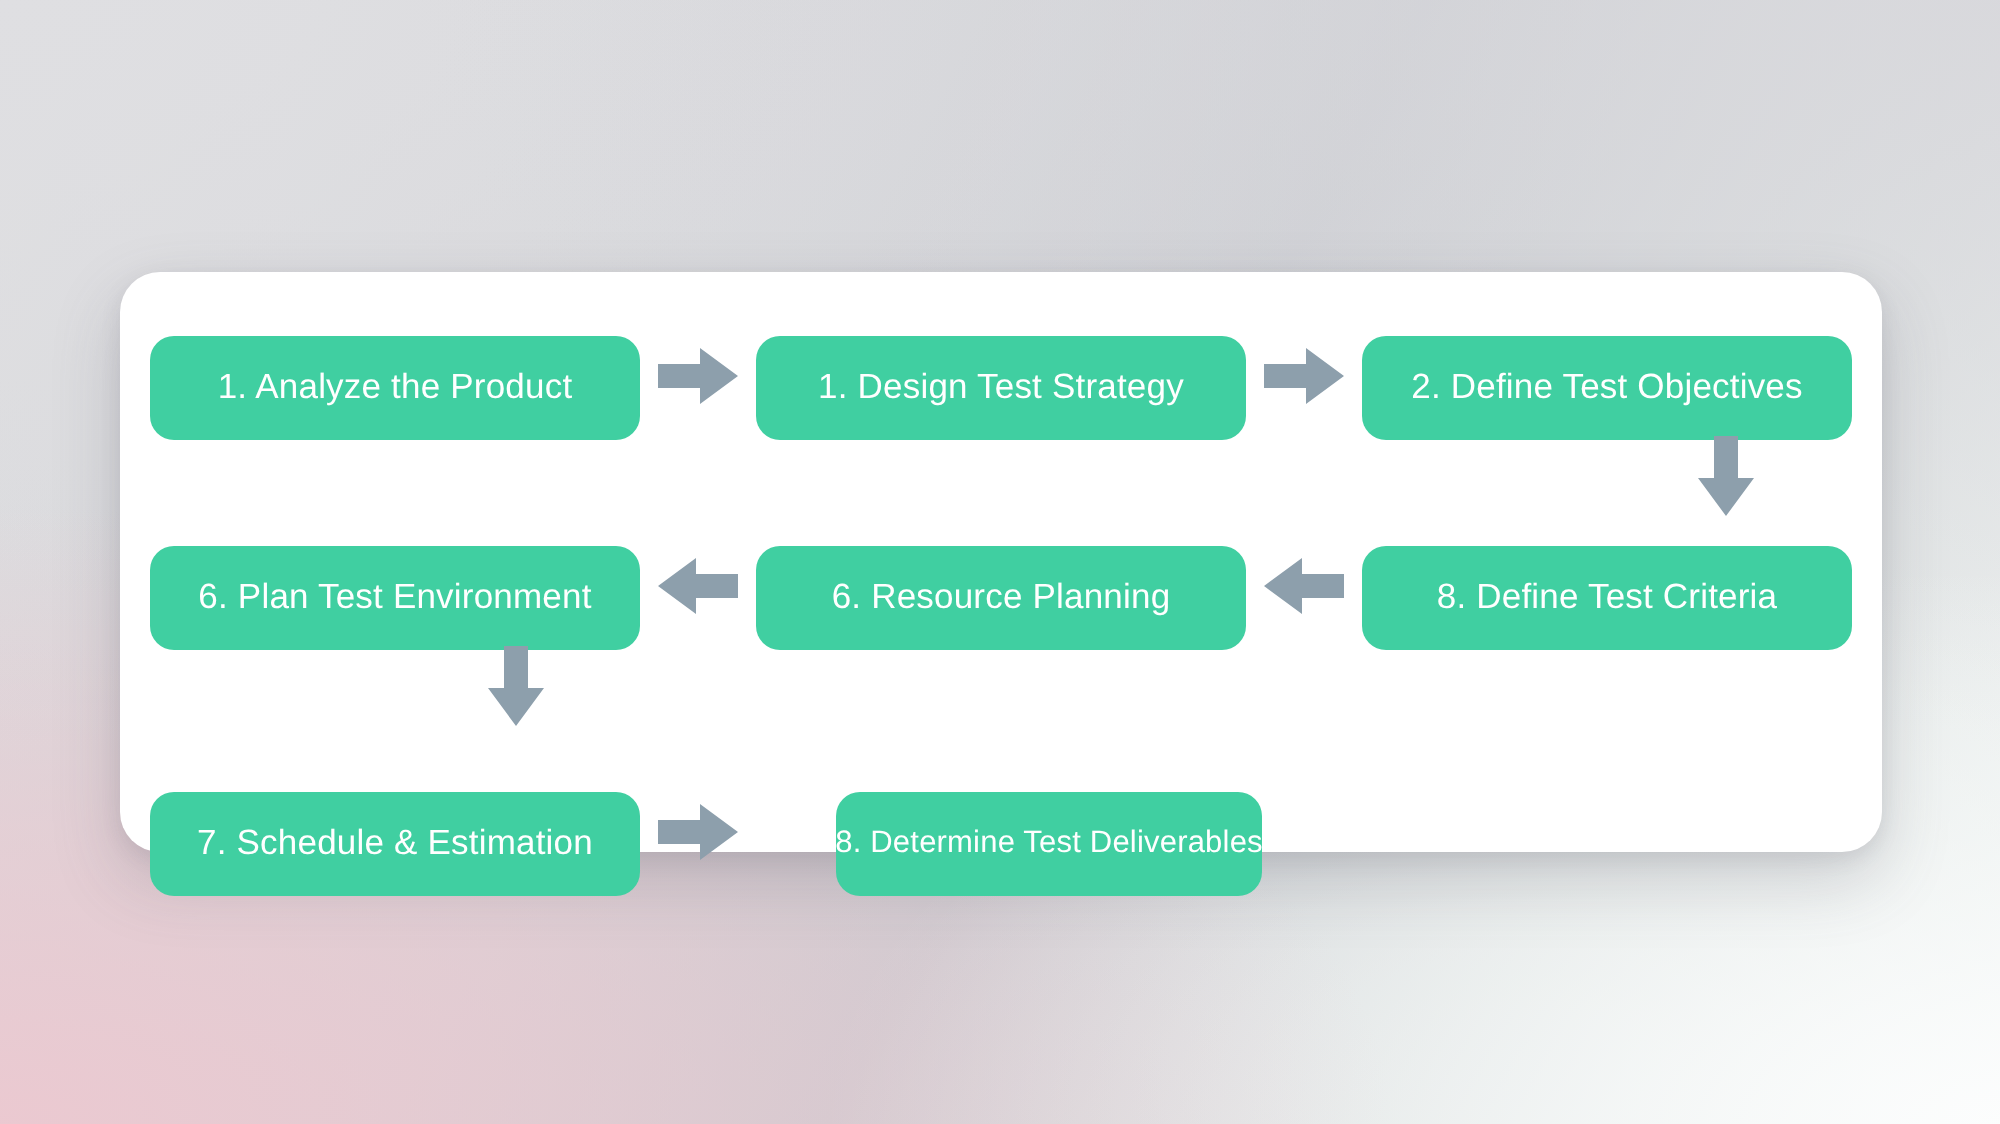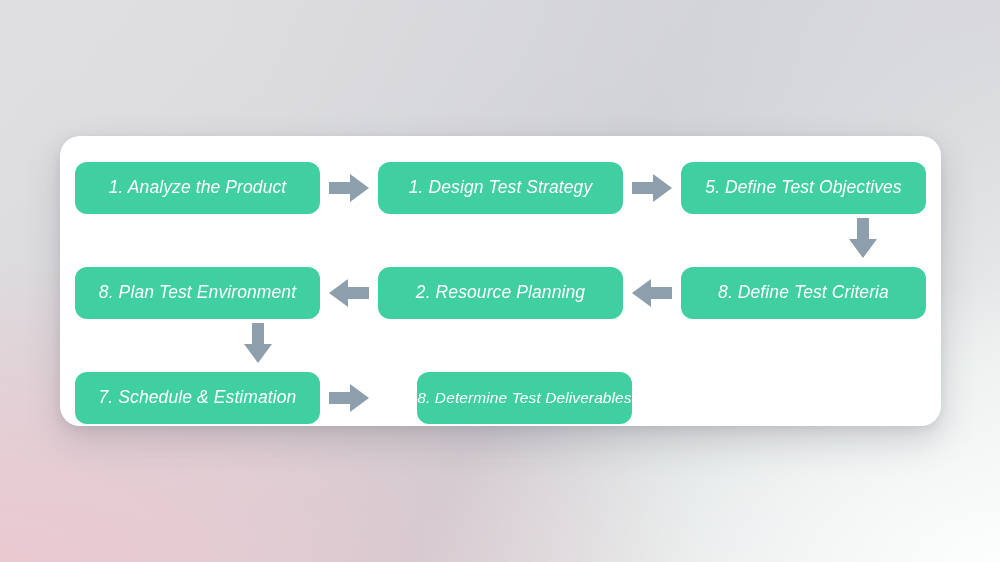--- a/index.html
+++ b/index.html
@@ -46,31 +46,29 @@
   
   .flow-row {
     position: absolute;
     left: 15px;
     display: flex;
     align-items: center;
     height: 52px;
   }
   #row-1 { top: 26px; }
   #row-2 { top: 131px; }
-  #row-3 { top: 236px; }
+  #row-3 { top: 254px; }
 
   
   .slot {
     width: 245px;
     height: 40px;
     display: flex;
-    align-items: center;
     justify-content: center;
     flex: 0 0 245px;
-    font-style: italic;
   }
   .gap {
     width: 58px;
     flex: 0 0 58px;
     display: flex;
     align-items: center;
     justify-content: center;
     height: 52px;
   }
 
@@ -141,43 +139,43 @@
     </div>
 
     <div class="gap">
       <svg class="arrow arrow-h" viewBox="0 0 40 32">
         <path d="M0 10 H21 V2 L40 16 L21 30 V22 H0 Z" fill="#8d9fac"></path>
       </svg>
     </div>
 
     <div class="slot">
       <div class="node">
-        <span>5. Define Test Objectives</span>
+        <span>2. Define Test Objectives</span>
       </div>
     </div>
 
   </div>
 
   <div class="flow-row" id="row-2">
 
     <div class="slot">
       <div class="node">
-        <span>8. Plan Test Environment</span>
+        <span>6. Plan Test Environment</span>
       </div>
     </div>
 
     <div class="gap">
       <svg class="arrow arrow-h" viewBox="0 0 40 32">
         <path d="M40 10 H19 V2 L0 16 L19 30 V22 H40 Z" fill="#8d9fac"></path>
       </svg>
     </div>
 
     <div class="slot">
       <div class="node">
-        <span>2. Resource Planning</span>
+        <span>6. Resource Planning</span>
       </div>
     </div>
 
     <div class="gap">
       <svg class="arrow arrow-h" viewBox="0 0 40 32">
         <path d="M40 10 H19 V2 L0 16 L19 30 V22 H40 Z" fill="#8d9fac"></path>
       </svg>
     </div>
 
     <div class="slot">

